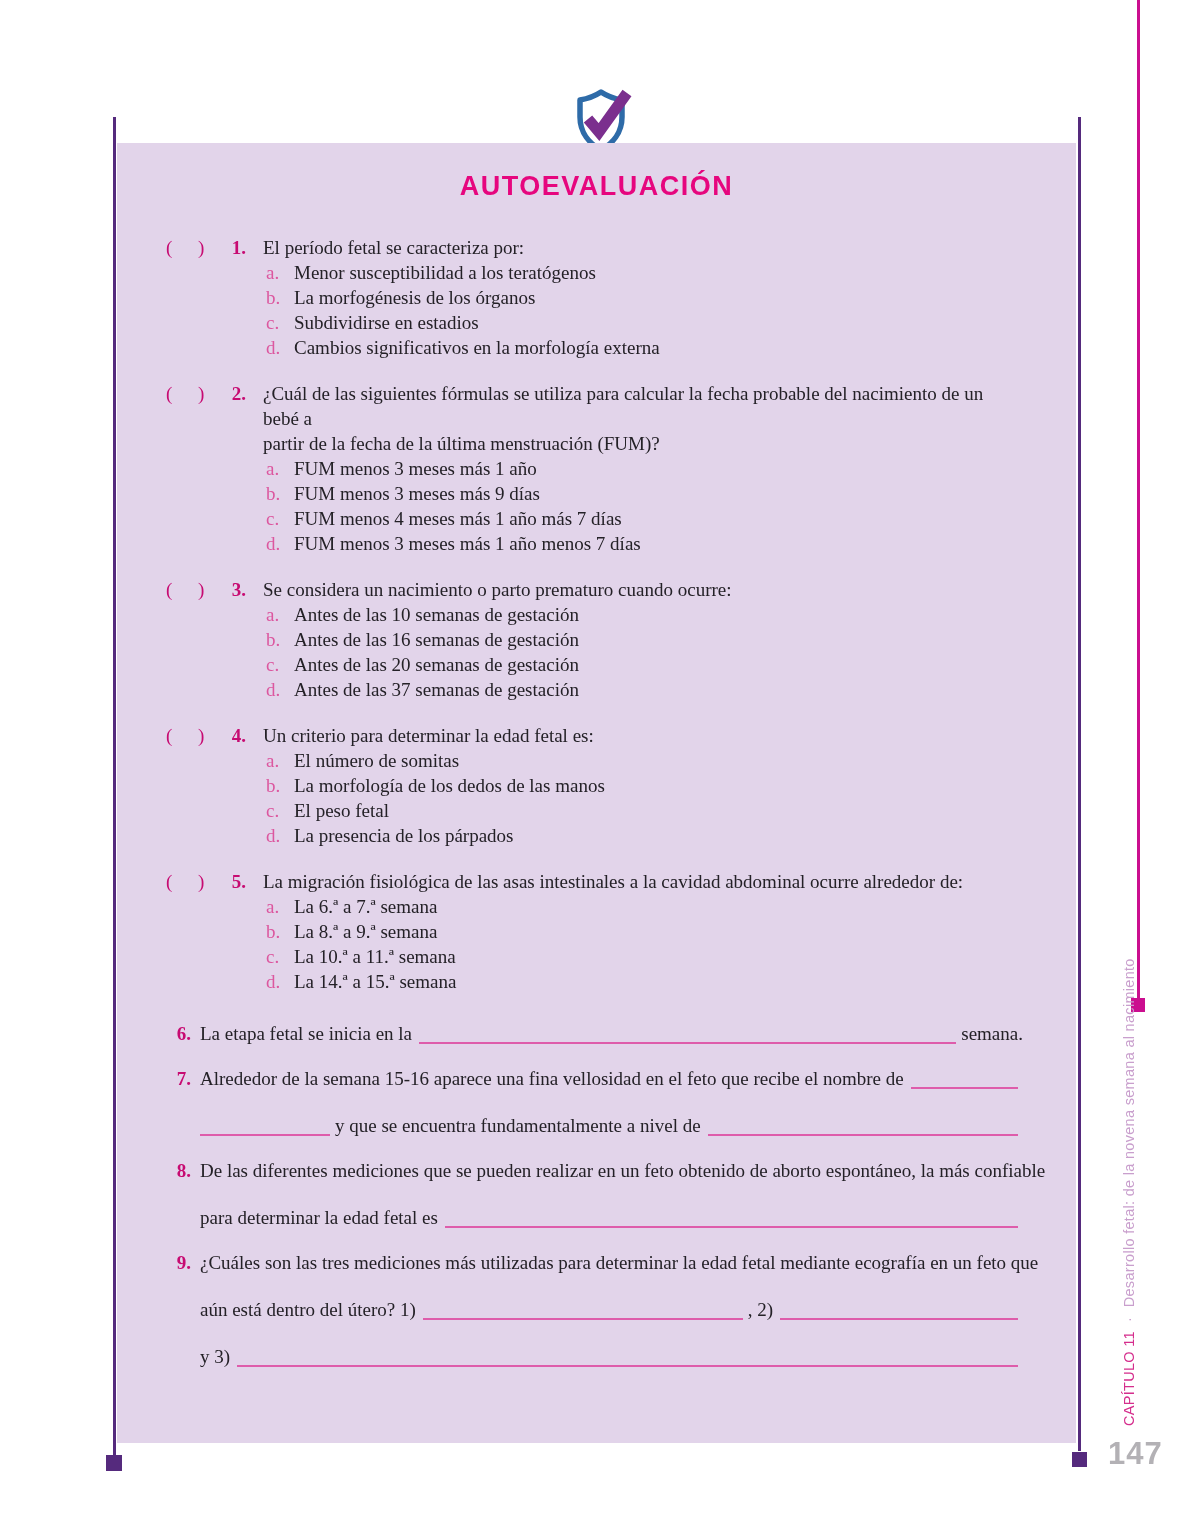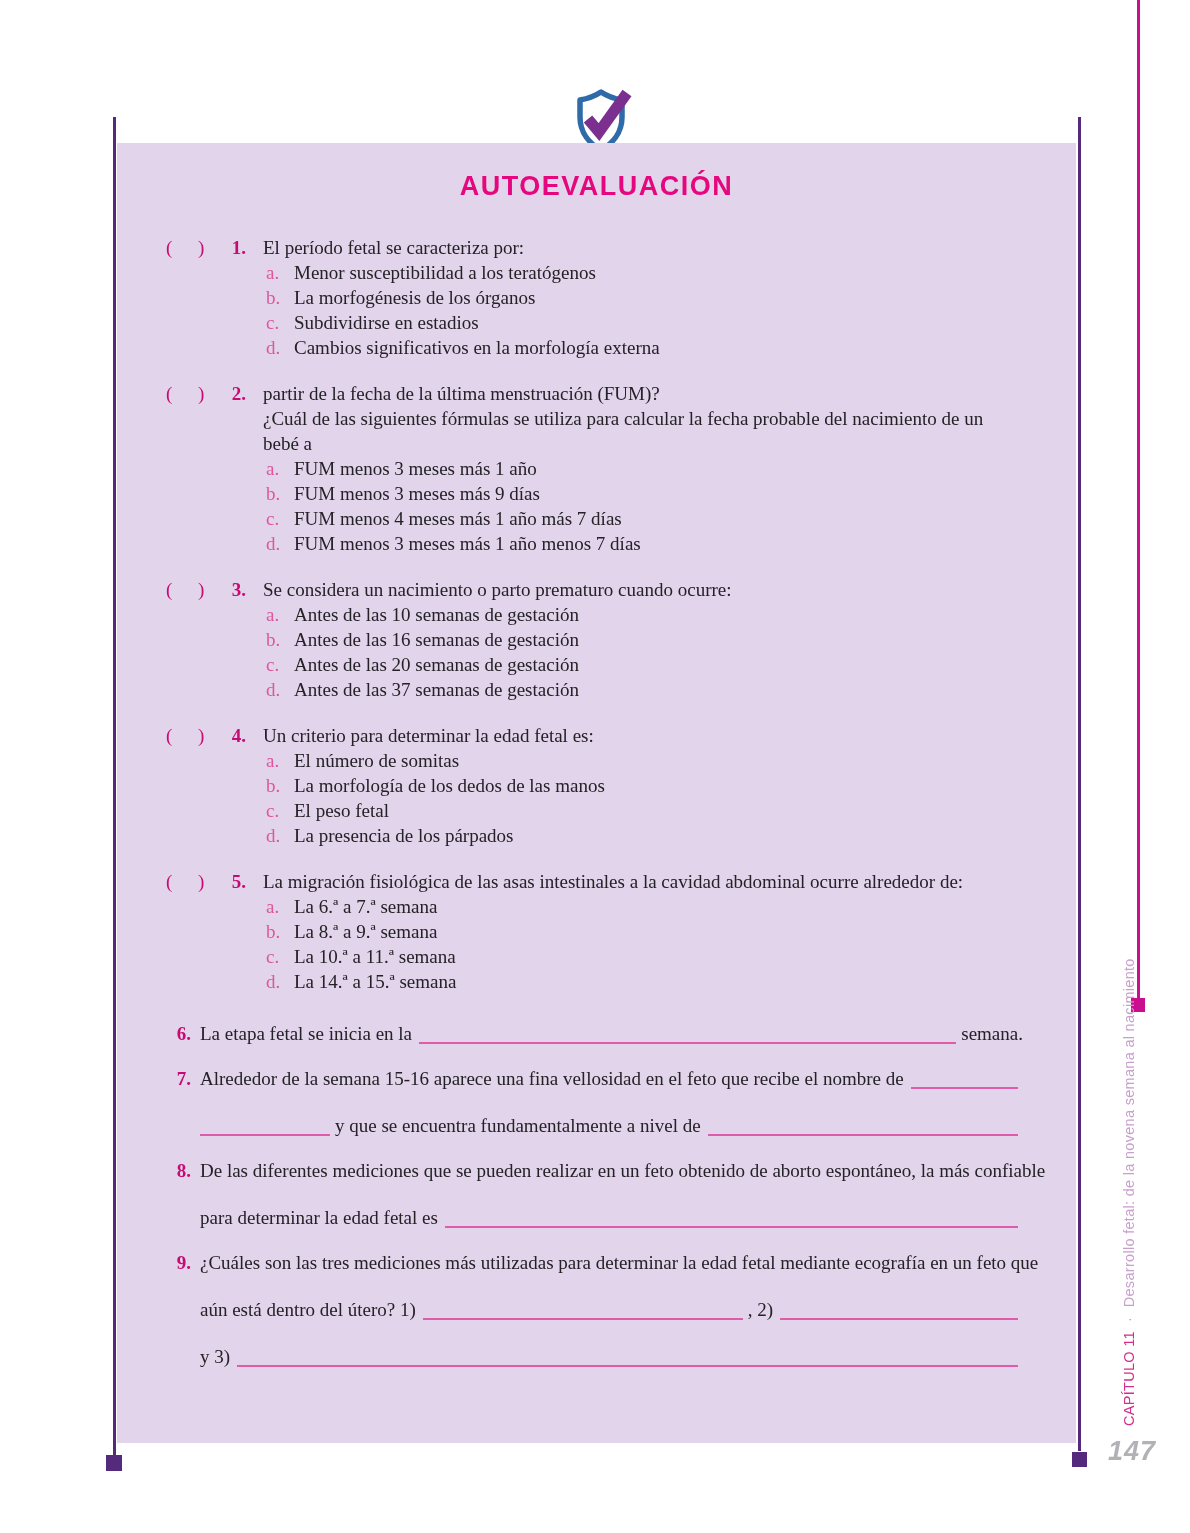--- a/index.html
+++ b/index.html
@@ -62,21 +62,21 @@
     font-family:"Liberation Sans", sans-serif; font-size:14.5px; letter-spacing:0.3px;
     white-space:nowrap;
   }
   .vchapter .vlabel { color:#d52e8d; }
   .vchapter .vsep { color:#c99fcd; margin:5px 0; }
   .vchapter .vtitle { color:#c99fcd; }
 
   .folio {
     position:absolute; left:1108px; top:1436px;
     font-family:"Liberation Sans", sans-serif; font-weight:700;
-    font-size:27px; color:#b3b1b5; letter-spacing:1px;font-style:italic;
+    font-size:31px; color:#b3b1b5; letter-spacing:1px;
   }
 </style>
 </head>
 <body>
 
 <div class="page">
 
   <div class="rule-left"></div>
   <div class="rule-left-sq"></div>
   <div class="rule-right"></div>
@@ -118,22 +118,22 @@
           <span class="opt-text">Cambios significativos en la morfología externa</span>
         </div>
       </div>
     </div>
 
     <div class="mcq">
       <span class="paren paren-o">(</span>
       <span class="paren paren-c">)</span>
       <span class="mc-num">2.</span>
       <div class="mc-body">
+        <div>¿Cuál de las siguientes fórmulas se utiliza para calcular la fecha probable del nacimiento de un bebé a</div>
         <div>partir de la fecha de la última menstruación (FUM)?</div>
-        <div>¿Cuál de las siguientes fórmulas se utiliza para calcular la fecha probable del nacimiento de un bebé a</div>
         <div class="opt">
           <span class="opt-letter">a.</span>
           <span class="opt-text">FUM menos 3 meses más 1 año</span>
         </div>
         <div class="opt">
           <span class="opt-letter">b.</span>
           <span class="opt-text">FUM menos 3 meses más 9 días</span>
         </div>
         <div class="opt">
           <span class="opt-letter">c.</span>

